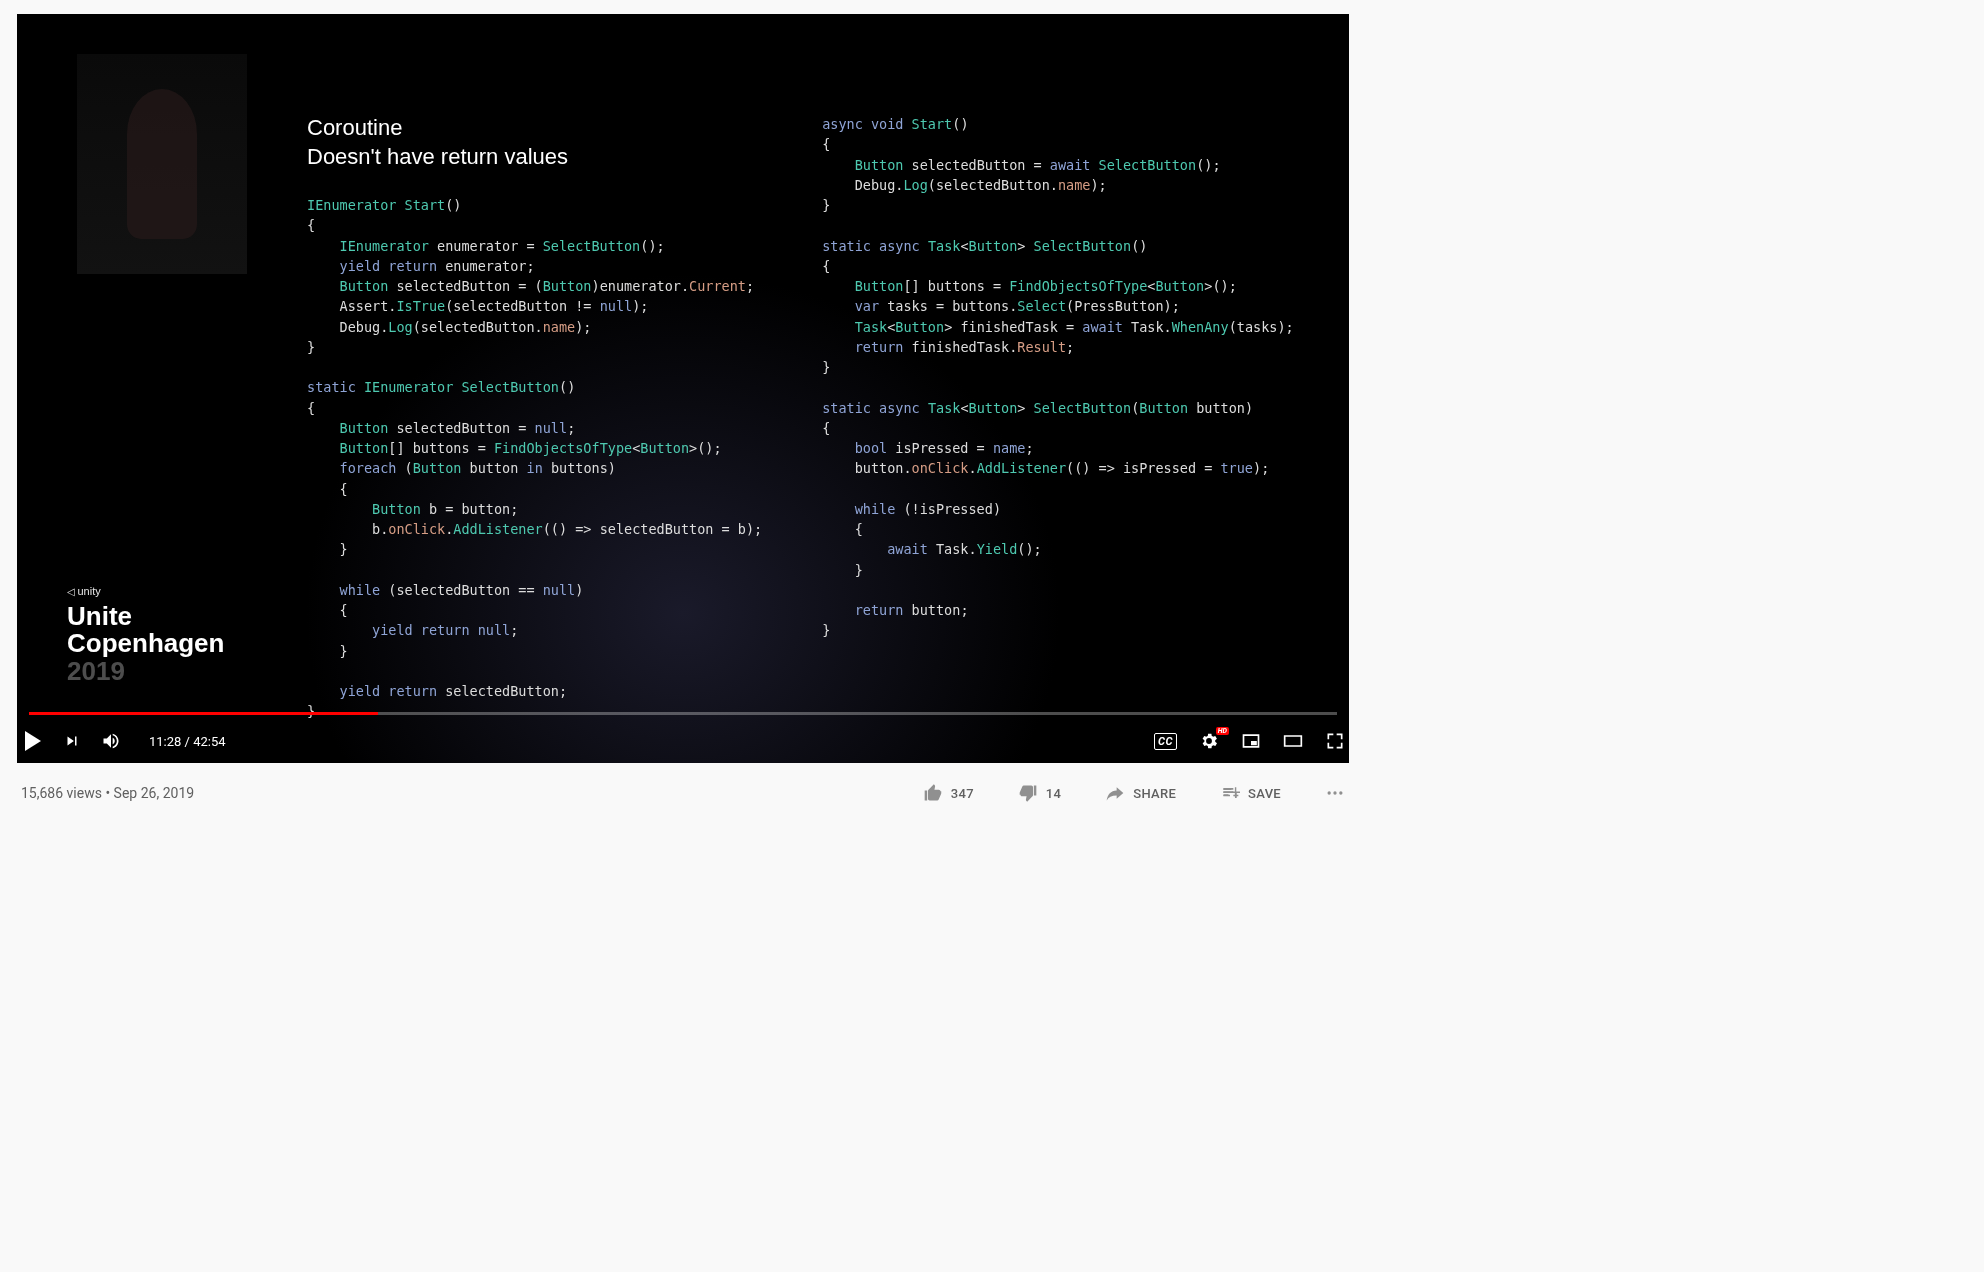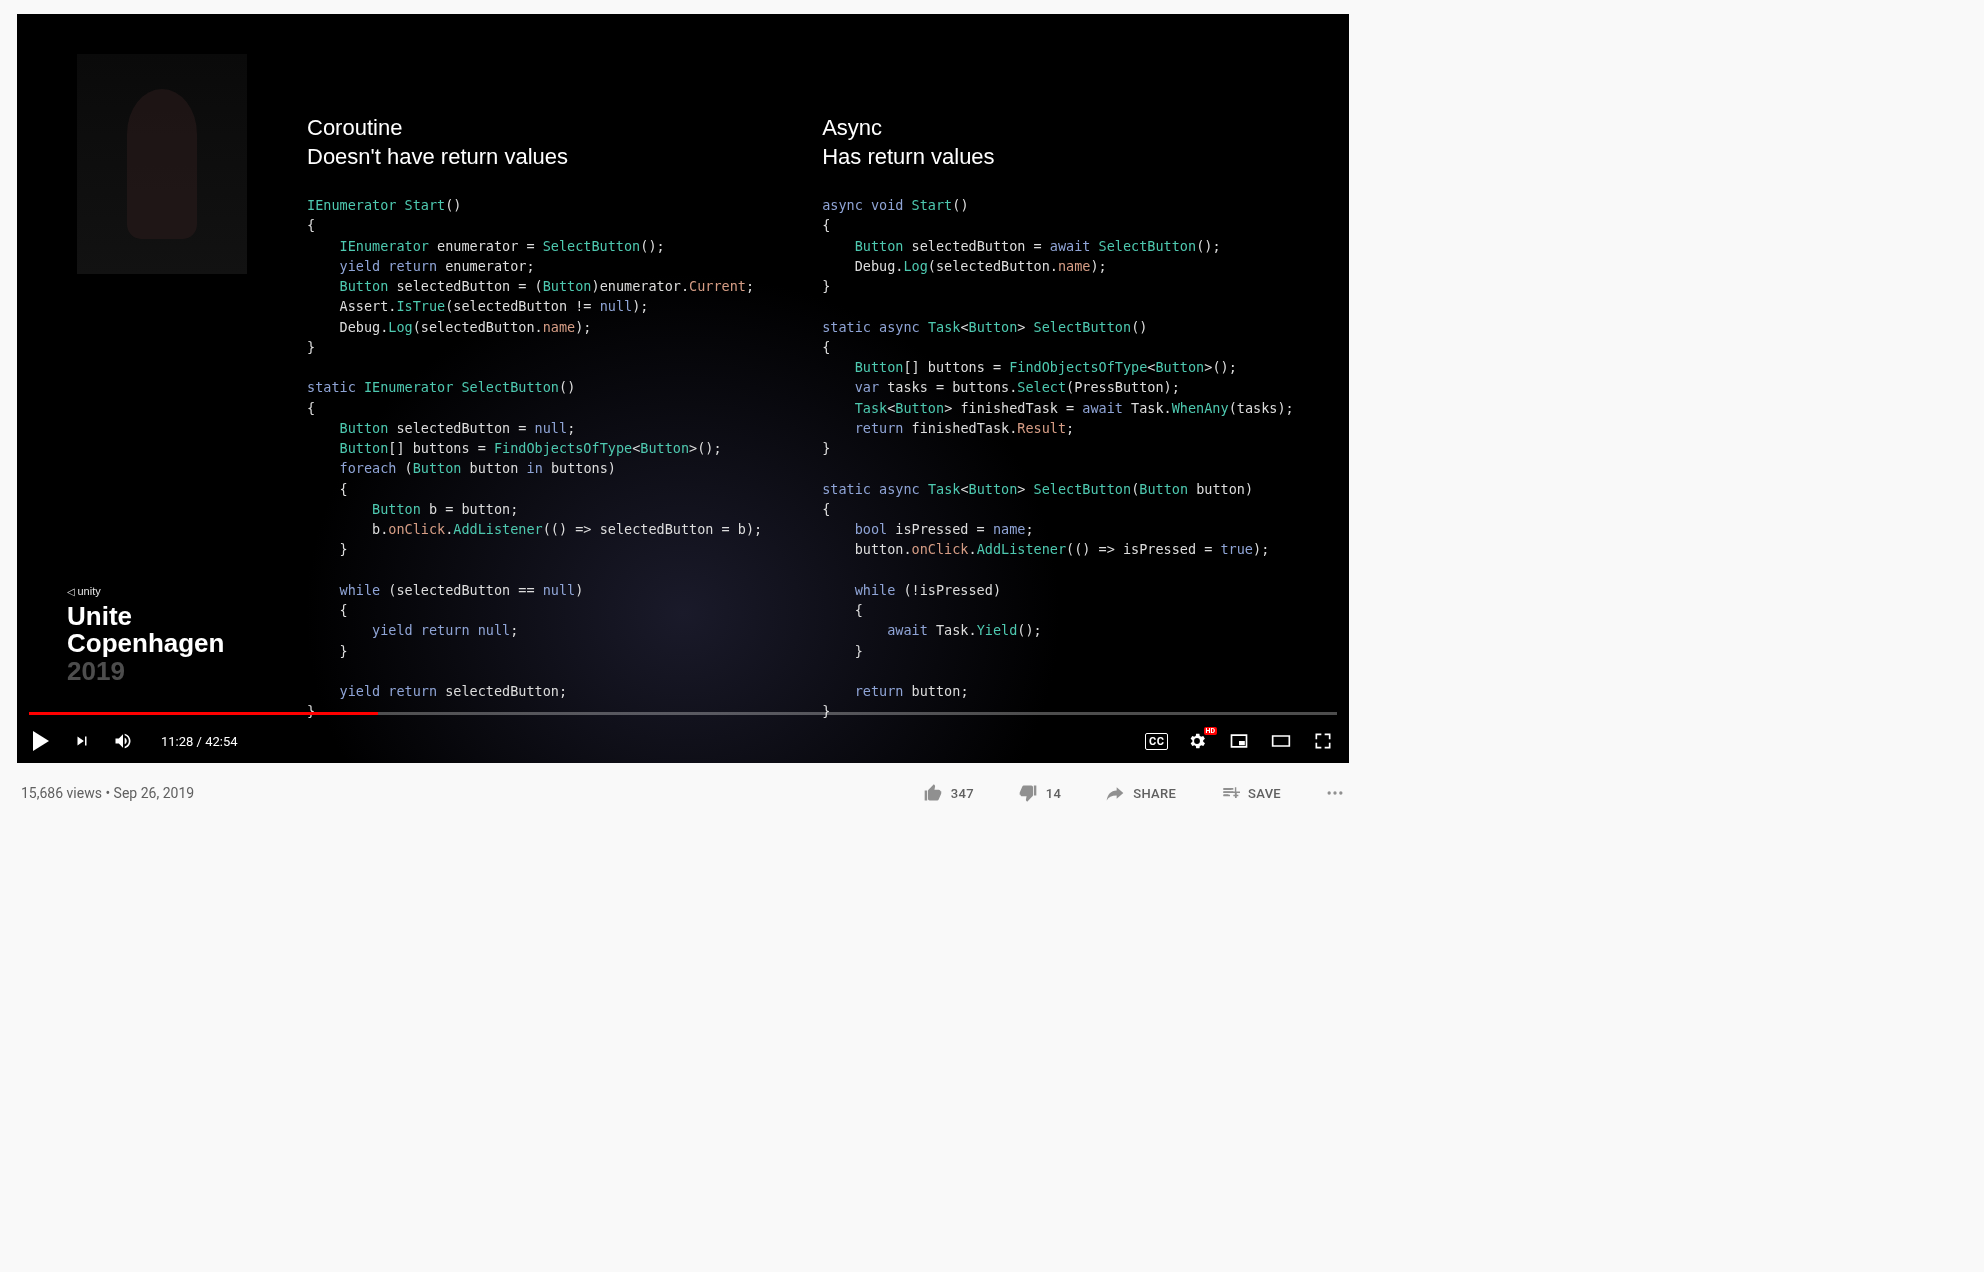--- a/index.html
+++ b/index.html
@@ -96,26 +96,26 @@
   width: 27.2%;
   background: rgba(255,255,255,.5);
   z-index: -1;
 }
 .player-controls {
   position: absolute;
   left: 0; right: 0; bottom: 0;
   height: 44px;
   display: flex;
   align-items: center;
-  padding: 0 16px;
+  padding: 0 4px;
   color: #fff;
 }
 .ctrl-left { display: flex; align-items: center; gap: 20px; }
 .ctrl-right { margin-left: auto; display: flex; align-items: center; gap: 22px; }
-.ctrl-btn { width: 20px; height: 20px; display: flex; align-items: center; justify-content: flex-start; cursor: pointer; }
+.ctrl-btn { width: 20px; height: 20px; display: flex; align-items: center; justify-content: flex-end; cursor: pointer; font-style: italic; }
 .time-display { font-size: 13px; margin-left: 8px; }
 .play-icon { width: 0; height: 0; border-left: 16px solid #fff; border-top: 10px solid transparent; border-bottom: 10px solid transparent; }
 svg { fill: #fff; }
 .cc-box { font-size: 11px; font-weight: 700; border: 1.5px solid #fff; padding: 1px 3px; border-radius: 2px; letter-spacing: .5px; }
 .hd-badge { position: relative; }
 .hd-badge::after {
   content: "HD";
   position: absolute;
   top: -4px; right: -10px;
   background: #f00;
@@ -186,24 +186,20 @@
 
     <span class="kw">while</span> (selectedButton == <span class="kw">null</span>)
     {
         <span class="kw">yield return null</span>;
     }
 
     <span class="kw">yield return</span> selectedButton;
 }</pre>
       </div>
       <div class="col">
-        <h3>
-          <span>Async</span><br>
-          <span>Has return values</span>
-        </h3>
         <pre><span class="kw">async void</span> <span class="fn">Start</span>()
 {
     <span class="ty">Button</span> selectedButton = <span class="kw">await</span> <span class="fn">SelectButton</span>();
     Debug.<span class="fn">Log</span>(selectedButton.<span class="pr">name</span>);
 }
 
 <span class="kw">static async</span> <span class="ty">Task</span>&lt;<span class="ty">Button</span>&gt; <span class="fn">SelectButton</span>()
 {
     <span class="ty">Button</span>[] buttons = <span class="fn">FindObjectsOfType</span>&lt;<span class="ty">Button</span>&gt;();
     <span class="kw">var</span> tasks = buttons.<span class="fn">Select</span>(PressButton);

